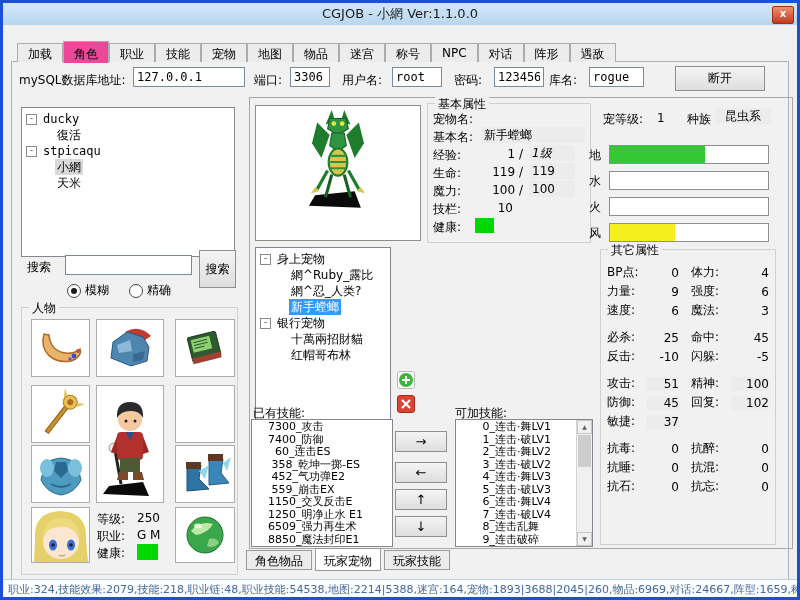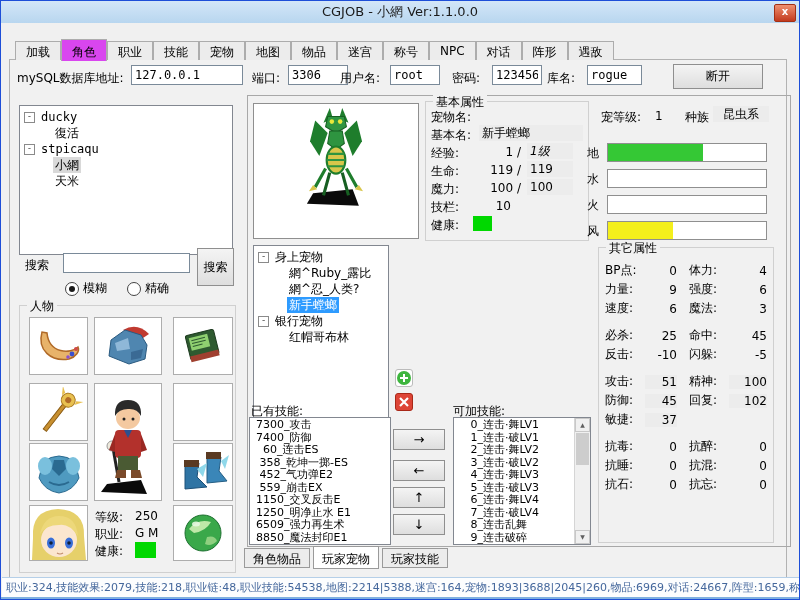--- a/index.html
+++ b/index.html
@@ -1,30 +1,30 @@
 <!DOCTYPE html>
 <html><head>
 <meta charset="utf-8">
 <style>
   html,body{margin:0;padding:0;background:#d8d8d8;}
   #window{position:relative;width:800px;height:600px;background:#f0f0f0;
-    border:1px solid #1d4ed8;box-sizing:border-box;overflow:hidden;
+    border:3px solid #1d4ed8;box-sizing:border-box;overflow:hidden;
     font-family:"DejaVu Sans","Liberation Sans",sans-serif;font-size:12px;color:#000;}
   
   #titlebar{position:absolute;left:0;top:0;width:100%;height:22px;
     background:linear-gradient(#d3e6f8,#b8d6ef);display:flex;align-items:center;justify-content:center;}
   #title-text{font-size:13px;color:#1b1b1b;}
   #btn-close{position:absolute;right:3px;top:3px;width:20px;height:16px;
     background:linear-gradient(#ef9070,#c23a1e);border:1px solid #a33015;border-radius:2px;
     color:#fff;font-size:10px;font-weight:bold;line-height:14px;text-align:center;cursor:pointer;}
   
   #tabs{position:absolute;left:14px;top:38px;display:flex;z-index:3;}
   .tab{height:19px;margin-top:2px;padding:2px 10px;box-sizing:border-box;
     border:1px solid #acacac;border-bottom:none;background:#ececec;cursor:pointer;white-space:nowrap;}
-  .tab.active{height:22px;margin-top:0;background:#d946ef;padding-top:4px;}
+  .tab.active{height:22px;margin-top:0;background:#ec4899;padding-top:4px;}
   #page{position:absolute;left:8px;top:58px;width:776px;height:518px;
     border:1px solid #b2b2b2;background:#f1f1f1;}
   
   .lbl{position:absolute;white-space:nowrap;}
   .tin{position:absolute;height:20px;box-sizing:border-box;border:1px solid #7a8a99;background:#fff;
     font-family:"DejaVu Sans Mono","Liberation Mono",monospace;font-size:12px;padding:1px 3px;}
   .btn{position:absolute;background:linear-gradient(#f4f4f4,#dedede);border:1px solid #8f8f8f;
     display:flex;align-items:center;justify-content:center;cursor:pointer;box-sizing:border-box;}
   #btn-disconnect{left:672px;top:63px;width:90px;height:25px;}
   
@@ -83,21 +83,21 @@
   .a-l2{width:40px;white-space:nowrap;}
   .a-v2{flex:1;text-align:right;}
   .attr-row.gap{margin-top:12px;}
   .attr-row.boxed .a-v1,.attr-row.boxed .a-v2{background:#ececec;}
   .attr-row.half .a-l2,.attr-row.half .a-v2{visibility:hidden;}
   
   .listbox{position:absolute;background:#fff;border:1px solid #828790;box-sizing:border-box;
     overflow:hidden;font-size:11px;padding-top:1px;}
   #list-owned{left:248px;top:416px;width:142px;height:128px;}
   #list-addable{left:452px;top:416px;width:138px;height:128px;}
-  .litem{height:12.5px;line-height:12.5px;white-space:pre;padding-left:6px;cursor:default;}
+  .litem{height:12.5px;line-height:12.5px;white-space:pre;padding-left:16px;cursor:default;}
   #addable-items{margin-right:15px;}
   .mv{width:52px;height:21px;left:392px;font-size:13px;}
   
   #sbar{position:absolute;right:0;top:0;bottom:0;width:15px;background:#f0f0f0;border-left:1px solid #d5d5d5;}
   .sb-btn{position:absolute;left:0;width:15px;height:14px;background:#f0f0f0;border:1px solid #c8c8c8;
     box-sizing:border-box;color:#606060;font-size:6px;text-align:center;line-height:12px;cursor:pointer;}
   #sb-up{top:0;}  #sb-up::before{content:"▲";}
   #sb-dn{bottom:0;} #sb-dn::before{content:"▼";}
   #sb-thumb{position:absolute;left:1px;top:15px;width:13px;height:32px;background:#cdcdcd;cursor:pointer;}
   
@@ -135,21 +135,21 @@
       <div class="tab">NPC</div>
       <div class="tab">对话</div>
       <div class="tab">阵形</div>
       <div class="tab">遇敌</div>
     </div>
   <div id="page"></div>
 
   <span class="lbl" style="left:16px;top:69px;">mySQL数据库地址:</span>
   <input class="tin" style="left: 130px; top: 64px; width: 112px;" value="127.0.0.1">
   <span class="lbl" style="left:251px;top:69px;">端口:</span>
-  <input class="tin" style="left: 287px; top: 64px; width: 60px;" value="3306">
+  <input class="tin" style="left: 287px; top: 64px; width: 40px;" value="3306">
   <span class="lbl" style="left:339px;top:69px;">用户名:</span>
   <input class="tin" style="left: 389px; top: 64px; width: 50px;" value="root">
   <span class="lbl" style="left:451px;top:69px;">密码:</span>
   <input class="tin" style="left: 491px; top: 64px; width: 50px;" value="123456">
   <span class="lbl" style="left:546px;top:69px;">库名:</span>
   <input class="tin" style="left: 586px; top: 64px; width: 55px;" value="rogue">
   <div class="btn" id="btn-disconnect">断开</div>
 
   <div class="treebox" id="acct-tree">
 
@@ -332,20 +332,24 @@
       <span class="tbox"></span>
       <span class="tlabel">網^忍_人类?</span>
     </div>
       <div class="tree-item leaf sel-blue">
       <span class="tbox"></span>
       <span class="tlabel">新手螳螂</span>
     </div>
       <div class="tree-item parent">
       <span class="tbox"></span>
       <span class="tlabel">银行宠物</span>
+    </div>
+      <div class="tree-item leaf">
+      <span class="tbox"></span>
+      <span class="tlabel">十萬兩招財貓</span>
     </div>
       <div class="tree-item leaf">
       <span class="tbox"></span>
       <span class="tlabel">红帽哥布林</span>
     </div>
     </div>
   <div class="sq-btn" id="btn-pet-add">
     <svg width="14" height="14" viewBox="0 0 14 14">
       <circle cx="7" cy="7" r="7" fill="#3db53d"></circle>
       <rect x="6" y="3" width="2" height="8" fill="#fff"></rect>

